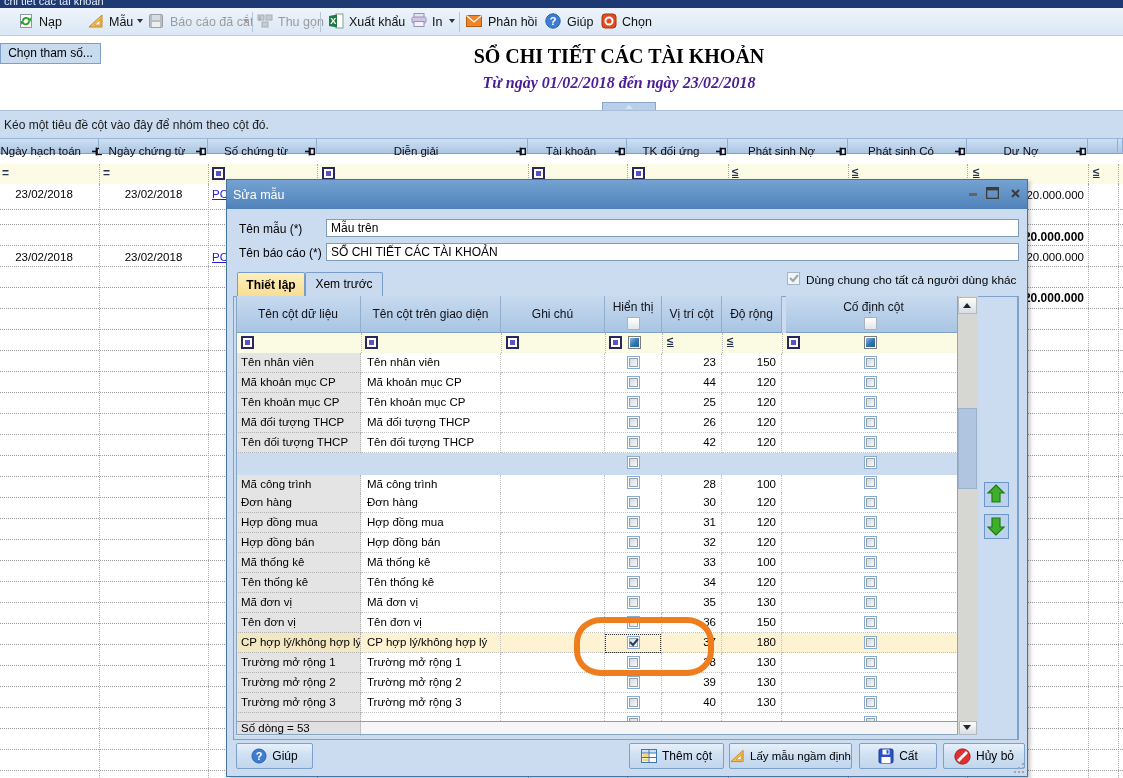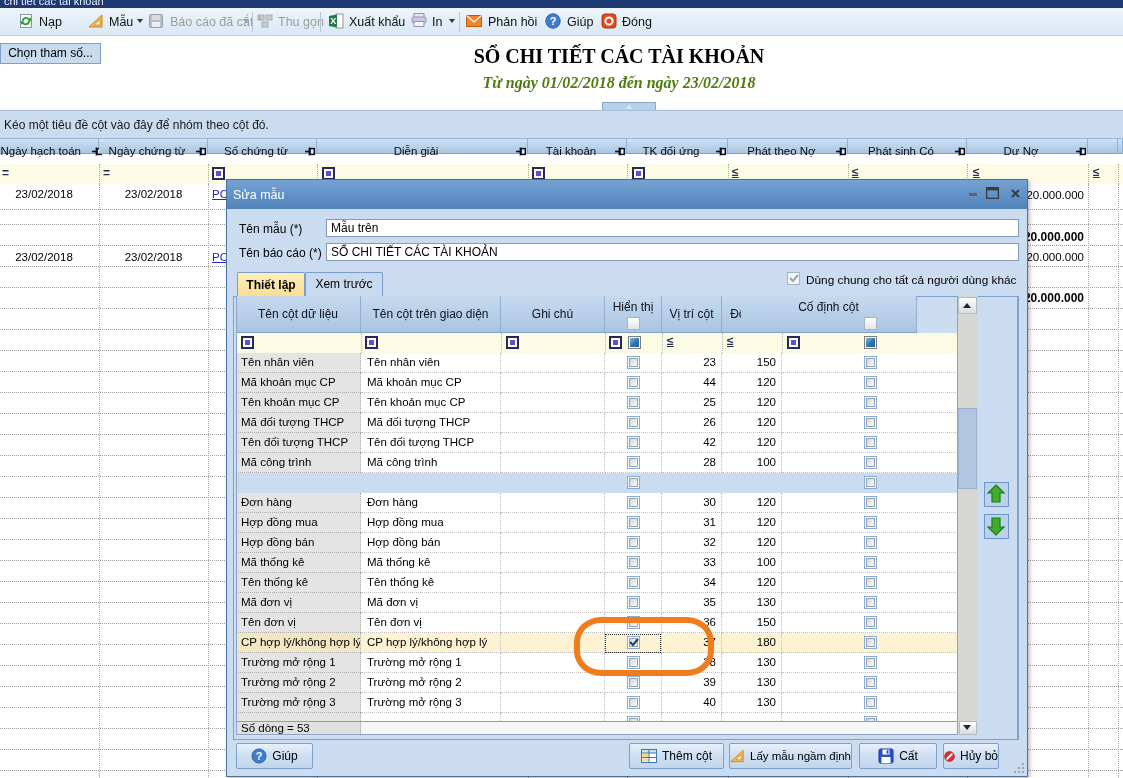--- a/index.html
+++ b/index.html
@@ -81,24 +81,24 @@
 <div class="tbt" style="left:488px">Phản hồi</div>
 <svg class="a" style="left:545px;top:13px" width="16" height="16" viewBox="0 0 16 16">
     <circle cx="8" cy="8" r="7.2" fill="#3e7ed2" stroke="#2a5ea8"></circle>
     <text x="4.7" y="12" font-size="11" font-weight="bold" fill="#fff">?</text>
   </svg>
 <div class="tbt" style="left:567px">Giúp</div>
 <svg class="a" style="left:601px;top:13px" width="16" height="16" viewBox="0 0 16 16">
     <rect x="1" y="1" width="14" height="14" rx="3" fill="#e24a20" stroke="#b03210"></rect>
     <circle cx="8" cy="8" r="3.6" fill="none" stroke="#fff" stroke-width="2"></circle>
   </svg>
-<div class="tbt" style="left:622px">Đóng</div>
+<div class="tbt" style="left:622px">Chọn</div>
 <div class="a" style="left:0px;top:43px;width:101px;height:21px;background:#c9dcef;border:1px solid #7da0c8;font-size:12px;text-align:center;line-height:19px;color:#000">Chọn tham số...</div>
 <div class="a" style="left:319px;top:45px;width:600px;text-align:center;font-family:'Liberation Serif',serif;font-size:20px;font-weight:bold;color:#000">SỔ CHI TIẾT CÁC TÀI KHOẢN</div>
-<div class="a" style="left:319px;top:74px;width:600px;text-align:center;font-family:'Liberation Serif',serif;font-size:16px;font-weight:bold;font-style:italic;color:#4d7c0f">Từ ngày 01/02/2018 đến ngày 23/02/2018</div>
+<div class="a" style="left:319px;top:74px;width:600px;text-align:center;font-family:'Liberation Serif',serif;font-size:16px;font-weight:bold;font-style:italic;color:#4c1d95">Từ ngày 01/02/2018 đến ngày 23/02/2018</div>
 <div class="a" style="left:602px;top:102px;width:54px;height:8px;background:#b9cfe9;border:1px solid #8aa8cc;border-bottom:none">
     <div style="position:absolute;left:22px;top:2px;width:0;height:0;border-left:4px solid transparent;border-right:4px solid transparent;border-bottom:4px solid #d8e6f4"></div>
   </div>
 <div class="a" style="left:0;top:110px;width:1123px;height:28px;background:#cbdcf0;border-top:1px solid #a8c0da"></div>
 <div class="a" style="left:4px;top:118px;font-size:12px;color:#1a1a1a">Kéo một tiêu đề cột vào đây để nhóm theo cột đó.</div>
 <div class="hc" style="left:0px;width:99px;text-align:right"><span style="padding-right:17px;white-space:nowrap">Ngày hạch toán</span><div style="position:absolute;right:6px;top:0;width:10px;height:25px">
       <svg class="pin" style="top:8px" width="10" height="9" viewBox="0 0 10 9">
         <line x1="0" y1="4.5" x2="4" y2="4.5" stroke="#10101c" stroke-width="1.6"></line>
         <rect x="3.6" y="0.6" width="1.5" height="7.8" fill="#10101c"></rect>
         <rect x="5.1" y="1.6" width="4.2" height="5.8" fill="#e8eef6" stroke="#10101c" stroke-width="1.5"></rect>
@@ -132,21 +132,21 @@
         <rect x="5.1" y="1.6" width="4.2" height="5.8" fill="#e8eef6" stroke="#10101c" stroke-width="1.5"></rect>
       </svg>
     </div></div>
 <div class="hc" style="left:627px;width:101px"><span style="padding-right:12px">TK đối ứng</span><div style="position:absolute;right:6px;top:0;width:10px;height:25px">
       <svg class="pin" style="top:8px" width="10" height="9" viewBox="0 0 10 9">
         <line x1="0" y1="4.5" x2="4" y2="4.5" stroke="#10101c" stroke-width="1.6"></line>
         <rect x="3.6" y="0.6" width="1.5" height="7.8" fill="#10101c"></rect>
         <rect x="5.1" y="1.6" width="4.2" height="5.8" fill="#e8eef6" stroke="#10101c" stroke-width="1.5"></rect>
       </svg>
     </div></div>
-<div class="hc" style="left:728px;width:120px"><span style="padding-right:12px">Phát theo Nợ</span><div style="position:absolute;right:6px;top:0;width:10px;height:25px">
+<div class="hc" style="left:728px;width:120px"><span style="padding-right:12px">Phát sinh Nợ</span><div style="position:absolute;right:6px;top:0;width:10px;height:25px">
       <svg class="pin" style="top:8px" width="10" height="9" viewBox="0 0 10 9">
         <line x1="0" y1="4.5" x2="4" y2="4.5" stroke="#10101c" stroke-width="1.6"></line>
         <rect x="3.6" y="0.6" width="1.5" height="7.8" fill="#10101c"></rect>
         <rect x="5.1" y="1.6" width="4.2" height="5.8" fill="#e8eef6" stroke="#10101c" stroke-width="1.5"></rect>
       </svg>
     </div></div>
 <div class="hc" style="left:848px;width:119px"><span style="padding-right:12px">Phát sinh Có</span><div style="position:absolute;right:6px;top:0;width:10px;height:25px">
       <svg class="pin" style="top:8px" width="10" height="9" viewBox="0 0 10 9">
         <line x1="0" y1="4.5" x2="4" y2="4.5" stroke="#10101c" stroke-width="1.6"></line>
         <rect x="3.6" y="0.6" width="1.5" height="7.8" fill="#10101c"></rect>
@@ -275,21 +275,21 @@
   </div>
 <div class="dgh" style="left:605px;width:57px">
     <div style="padding-top:4px">Hiển thị</div>
   </div>
 <div class="dgh" style="left:662px;width:60px">
     <div style="padding-top:11px">Vị trí cột</div>
   </div>
 <div class="dgh" style="left:722px;width:60px">
     <div style="padding-top:11px">Độ rộng</div>
   </div>
-<div class="dgh" style="left:741px;width:176px">
+<div class="dgh" style="left:786px;width:176px">
     <div style="padding-top:4px">Cố định cột</div>
   </div>
 <div class="cb" style="left:627px;top:317px;border-color:#aab4be;background:linear-gradient(#fff,#e2e6ea)"></div>
 <div class="cb" style="left:864px;top:317px;border-color:#aab4be;background:linear-gradient(#fff,#e2e6ea)"></div>
 <div class="a" style="left:236px;top:333px;width:722px;height:20px;background:#fbfbe3"></div>
 <div class="vdot" style="left:361px;top:333px;height:20px;border-color:#b8b8b8"></div>
 <div class="vdot" style="left:501px;top:333px;height:20px;border-color:#b8b8b8"></div>
 <div class="vdot" style="left:605px;top:333px;height:20px;border-color:#b8b8b8"></div>
 <div class="vdot" style="left:662px;top:333px;height:20px;border-color:#b8b8b8"></div>
 <div class="vdot" style="left:722px;top:333px;height:20px;border-color:#b8b8b8"></div>
@@ -366,21 +366,21 @@
     <div class="gc1" style="background:#e4e4e4">Tên đối tượng THCP</div>
     <div class="gc" style="left:125px;width:140px">Tên đối tượng THCP</div>
     <div class="gc" style="left:265px;width:104px"></div>
     <div class="gc" style="left:369px;width:57px"></div>
     <div class="gc gnum" style="left:426px;width:60px">42</div>
     <div class="gc gnum" style="left:486px;width:60px">120</div>
     <div class="gc" style="left:546px;width:176px"></div>
   </div>
 <div class="cb cbx" style="left:627px;top:436px"></div>
 <div class="cb cbx" style="left:864px;top:436px"></div>
-<div class="gr" style="top:453px;background:transparent">
+<div class="gr" style="top:475px;background:transparent">
     <div class="gc1" style="background:#e4e4e4">Mã công trình</div>
     <div class="gc" style="left:125px;width:140px">Mã công trình</div>
     <div class="gc" style="left:265px;width:104px"></div>
     <div class="gc" style="left:369px;width:57px"></div>
     <div class="gc gnum" style="left:426px;width:60px">28</div>
     <div class="gc gnum" style="left:486px;width:60px">100</div>
     <div class="gc" style="left:546px;width:176px"></div>
   </div>
 <div class="cb cbx" style="left:627px;top:456px"></div>
 <div class="cb cbx" style="left:864px;top:456px"></div>
@@ -577,21 +577,21 @@
   </div>
 <div class="btn" style="left:859px;top:743px;width:78px">
     <svg width="16" height="16" viewBox="0 0 16 16">
       <rect x="1" y="1" width="14" height="14" rx="1.5" fill="#2b50c8" stroke="#1a3a9a"></rect>
       <rect x="4.5" y="1.5" width="7" height="5" fill="#fff"></rect>
       <rect x="8.5" y="2.2" width="2" height="3.4" fill="#2b50c8"></rect>
       <rect x="3.5" y="9" width="9" height="6" fill="#fff"></rect>
     </svg>
     <span>Cất</span>
   </div>
-<div class="btn" style="left:943px;top:743px;width:56px">
+<div class="btn" style="left:943px;top:743px;width:82px">
     <svg width="17" height="17" viewBox="0 0 17 17">
       <circle cx="8.5" cy="8.5" r="7.6" fill="#e03030" stroke="#a81818"></circle>
       <rect x="2.2" y="7" width="12.6" height="3" fill="#fff" transform="rotate(-45 8.5 8.5)"></rect>
     </svg>
     <span>Hủy bỏ</span>
   </div>
 <svg class="a" style="left:1014px;top:763px" width="11" height="11" viewBox="0 0 11 11">
     <rect x="8" y="0" width="2" height="2" fill="#9aa8b8"></rect>
     <rect x="4" y="4" width="2" height="2" fill="#9aa8b8"></rect>
     <rect x="8" y="4" width="2" height="2" fill="#9aa8b8"></rect>

